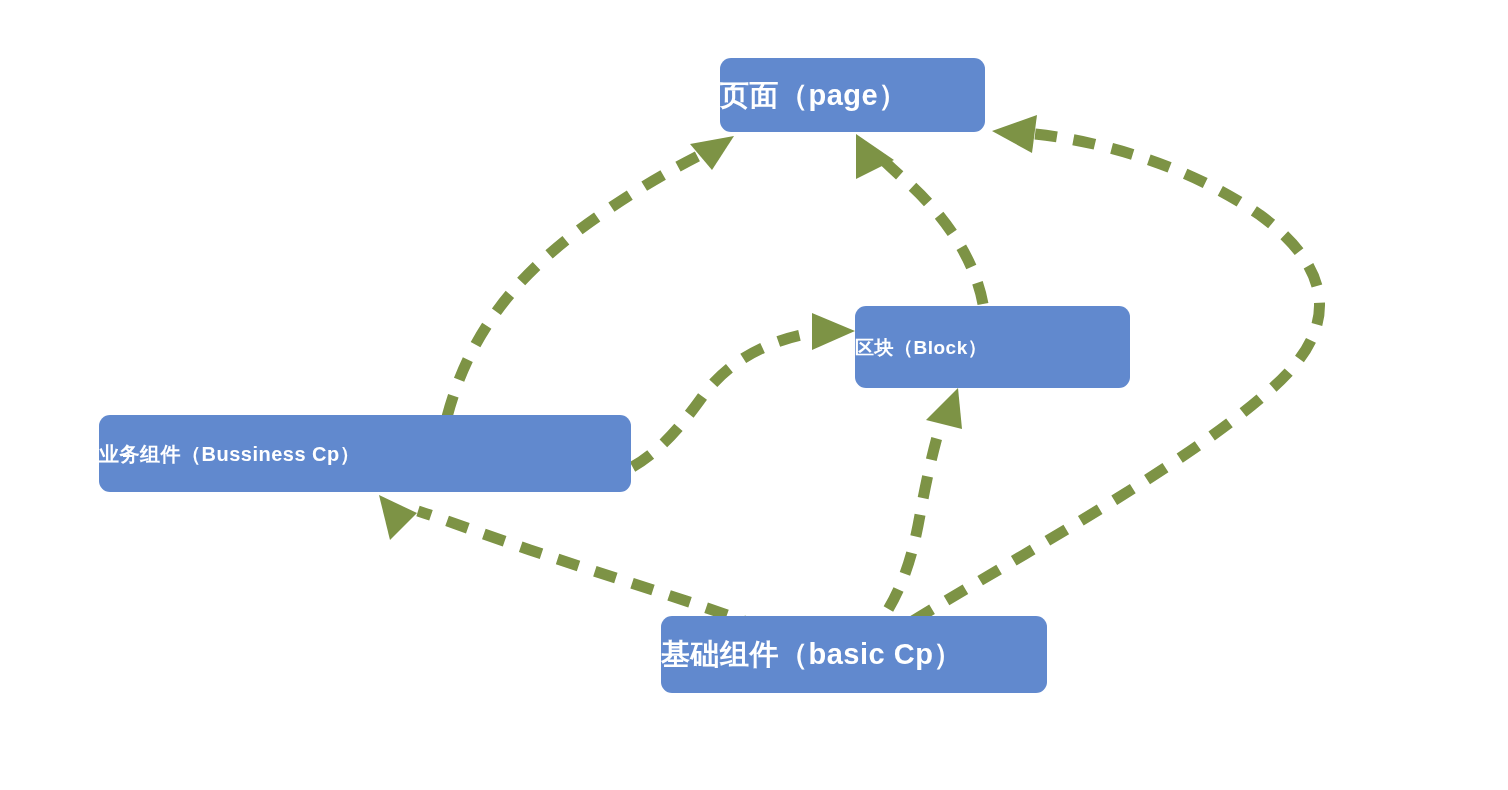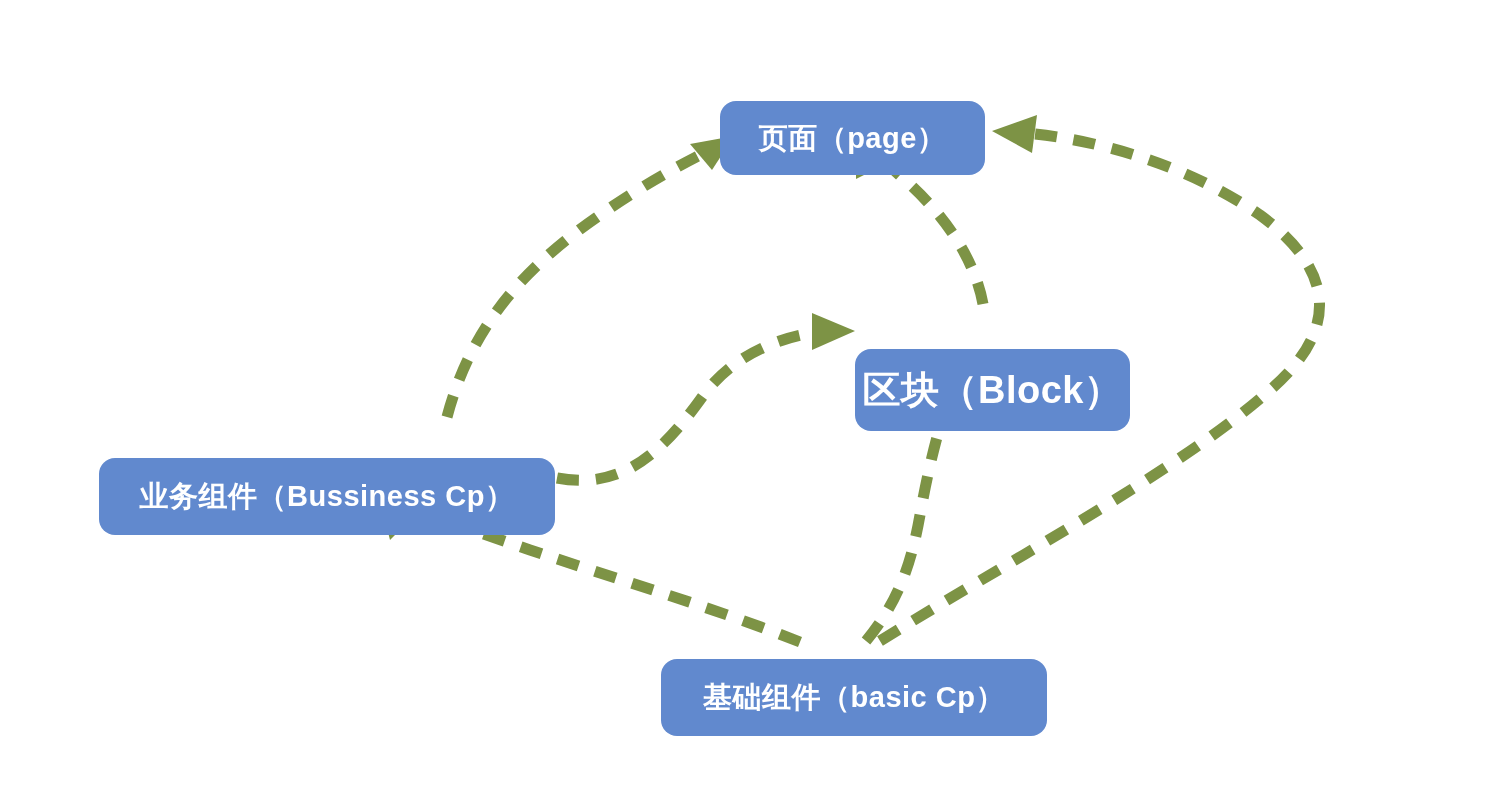--- a/index.html
+++ b/index.html
@@ -22,36 +22,34 @@
     left: 0;
     top: 0;
     width: 1508px;
     height: 790px;
   }
   .node {
     position: absolute;
     box-sizing: border-box;
     display: flex;
     align-items: center;
-    justify-content: center;
-    border-radius: 16px;
+    border-radius: 11px;
     color: #ffffff;
     font-weight: bold;
     letter-spacing: 0.5px;
     white-space: nowrap;
     user-select: none;
-    margin-top: 43px;
   }
   .node-label {
     display: block;
     line-height: 1;
   }
   #node-page      { left: 720px; top: 58px;  width: 265px; height: 74px; font-size: 29px; }
-  #node-block     { left: 855px; top: 306px; width: 275px; height: 82px; font-size: 38px; }
-  #node-business  { left: 99px;  top: 415px; width: 456px; height: 77px; font-size: 29px; }
+  #node-block     { left: 855px; top: 306px; width: 275px; height: 82px; font-size: 19px; }
+  #node-business  { left: 99px;  top: 415px; width: 532px; height: 77px; font-size: 20px; }
   #node-basic     { left: 661px; top: 616px; width: 386px; height: 77px; font-size: 29px; }
 </style>
 </head>
 <body>
 
 <div id="canvas" style="background: rgb(255, 255, 255);">
 
   <svg id="edge-layer" viewBox="0 0 1508 790">
 
     <g>

